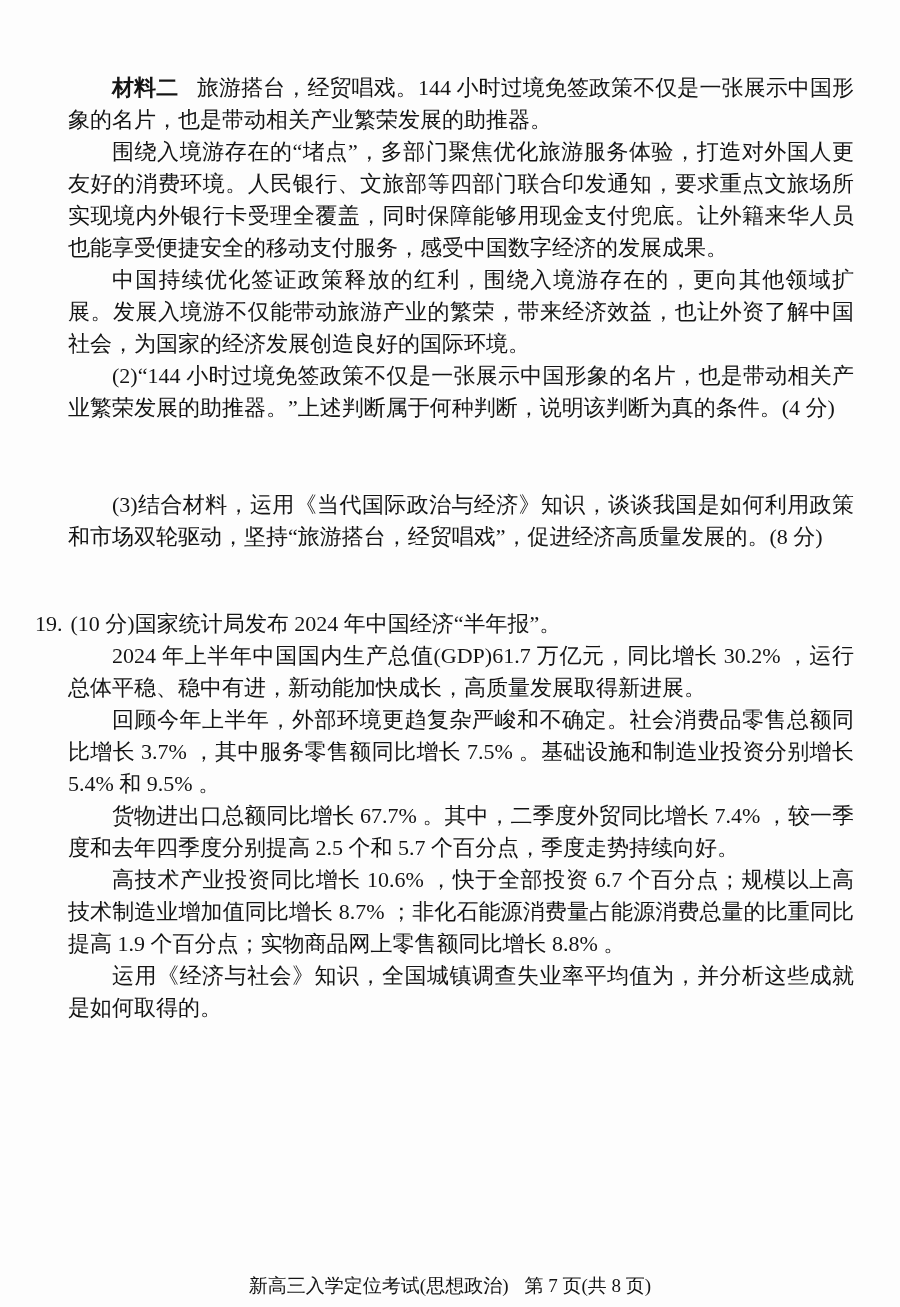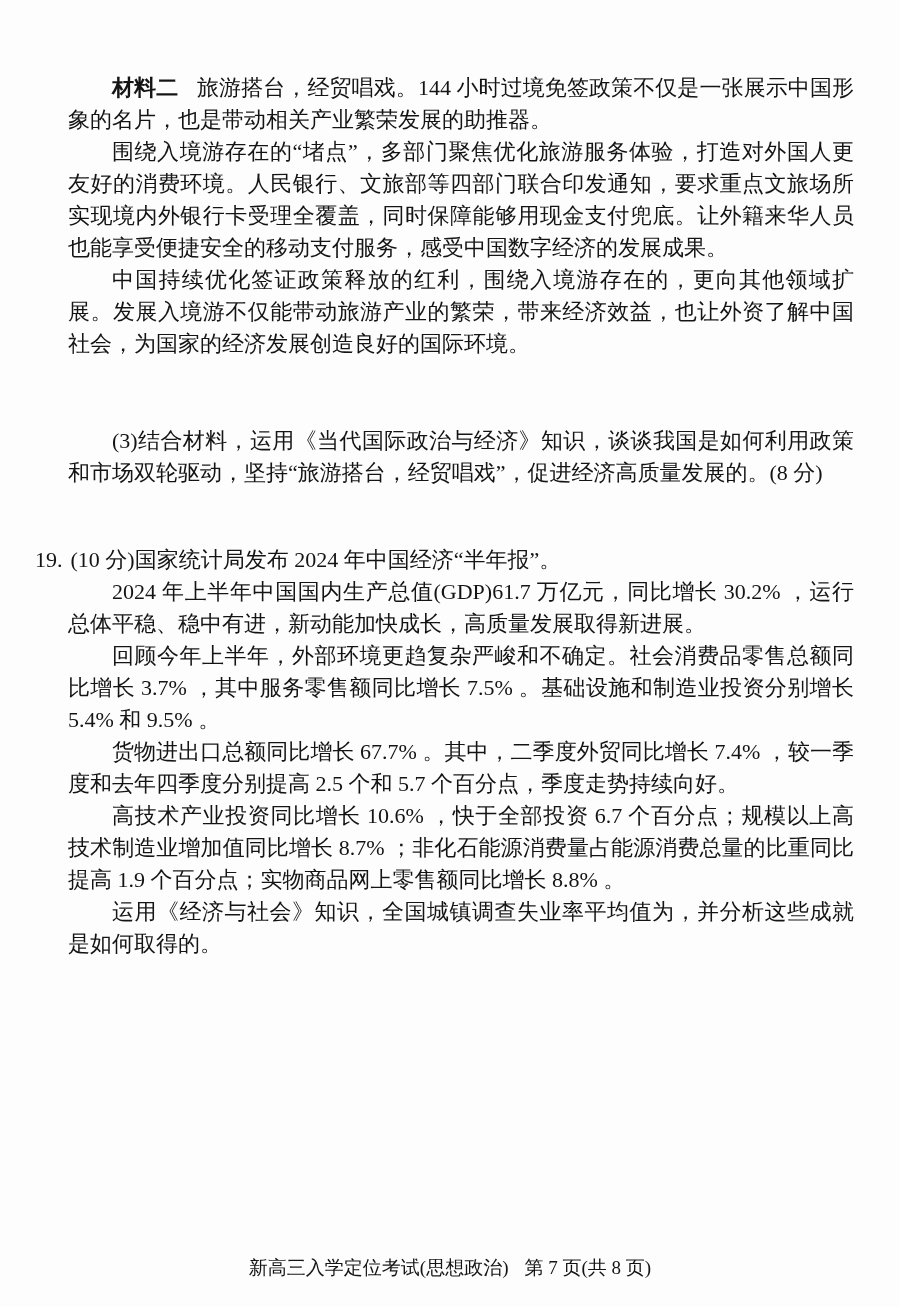--- a/index.html
+++ b/index.html
@@ -34,21 +34,21 @@
     margin-right: 0.85em;
   }
   .answer-space-lg { height: 65px; }
   .answer-space-md { height: 55px; }
   .q19-head { text-indent: -33px; }
   .q-num { margin-right: 8px; }
   .footer {
     position: absolute;
     left: 0;
     right: 0;
-    bottom: 28px;
+    bottom: 10px;
     display: flex;
     justify-content: center;
     gap: 16px;
     font-size: 19px;
     line-height: 22px;
     color: #141414;
   }
 </style>
 </head>
 <body>
@@ -57,20 +57,21 @@
   <main class="content">
 
     <p class="indent">
       <strong class="m2-label">材料二</strong><span>旅游搭台，经贸唱戏。144 小时过境免签政策不仅是一张展示中国形象的名片，也是带动相关产业繁荣发展的助推器。</span>
     </p>
 
     <p class="indent">围绕入境游存在的“堵点”，多部门聚焦优化旅游服务体验，打造对外国人更友好的消费环境。人民银行、文旅部等四部门联合印发通知，要求重点文旅场所实现境内外银行卡受理全覆盖，同时保障能够用现金支付兜底。让外籍来华人员也能享受便捷安全的移动支付服务，感受中国数字经济的发展成果。</p>
 
     <p class="indent">中国持续优化签证政策释放的红利，围绕入境游存在的，更向其他领域扩展。发展入境游不仅能带动旅游产业的繁荣，带来经济效益，也让外资了解中国社会，为国家的经济发展创造良好的国际环境。</p>
 
+    <p class="indent">(2)“144 小时过境免签政策不仅是一张展示中国形象的名片，也是带动相关产业繁荣发展的助推器。”上述判断属于何种判断，说明该判断为真的条件。(4 分)</p>
 
     <div class="answer-space-lg"></div>
 
     <p class="indent">(3)结合材料，运用《当代国际政治与经济》知识，谈谈我国是如何利用政策和市场双轮驱动，坚持“旅游搭台，经贸唱戏”，促进经济高质量发展的。(8 分)</p>
 
     <div class="answer-space-md"></div>
 
     <section>
       <p class="q19-head">
         <span class="q-num">19.</span><span>(10 分)国家统计局发布 2024 年中国经济“半年报”。</span>

